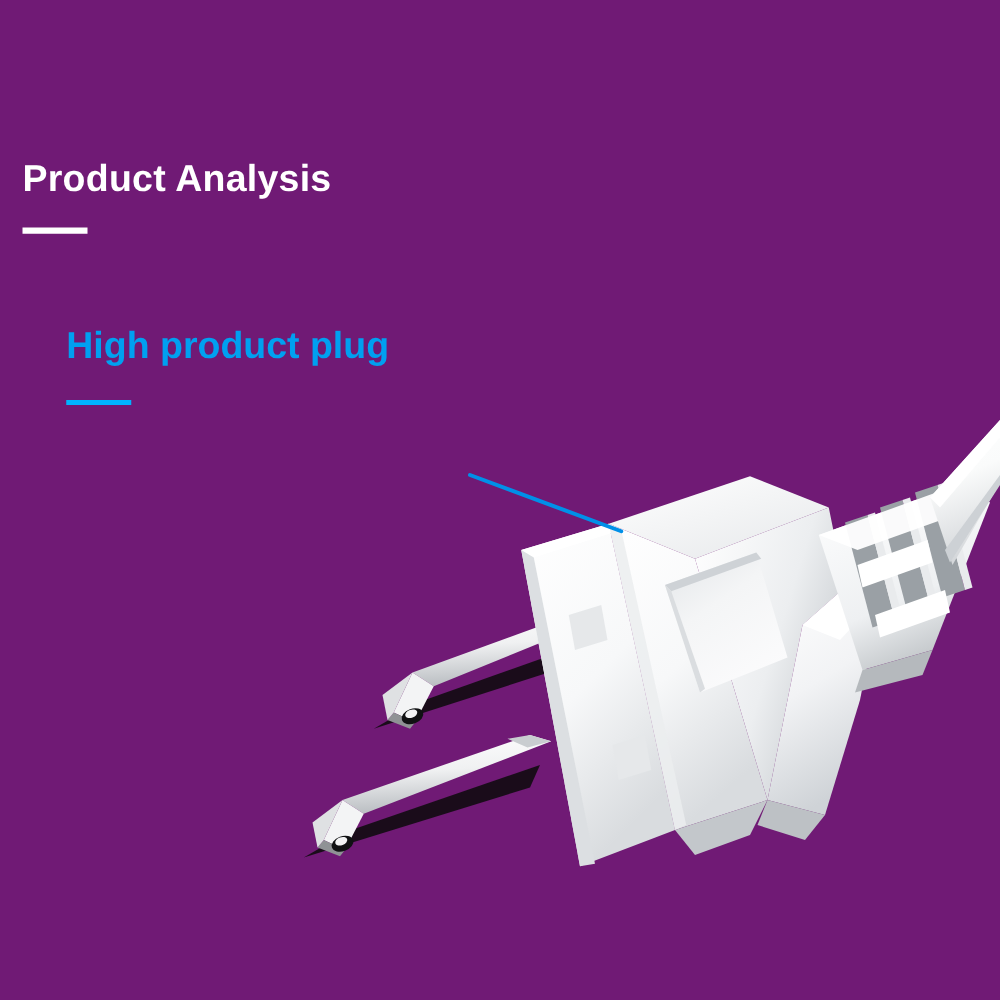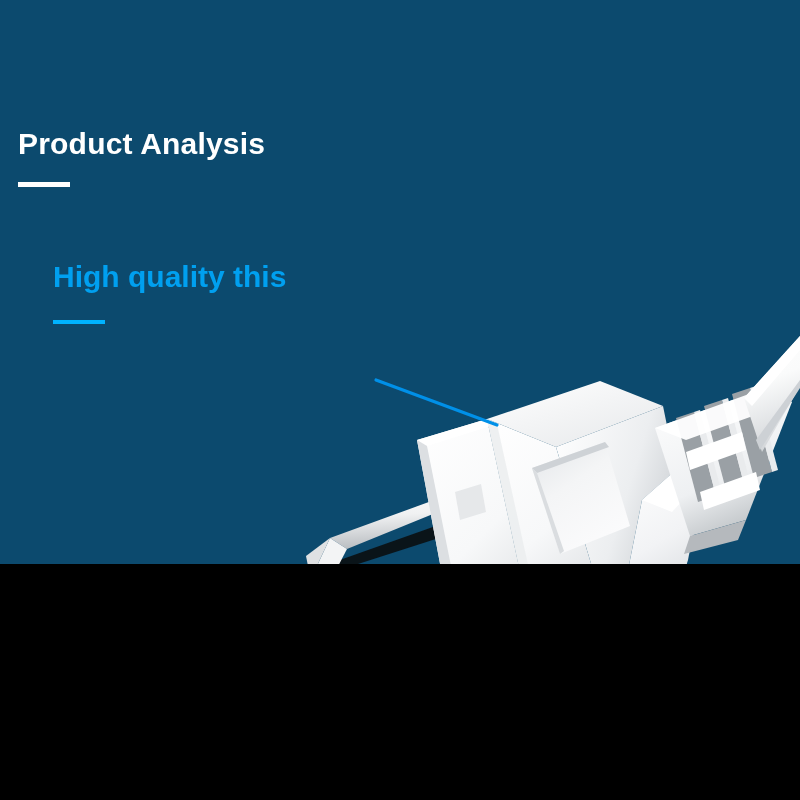--- a/index.html
+++ b/index.html
@@ -4,22 +4,22 @@
 <title>Product Analysis</title>
 <style>
   html, body {
     margin: 0;
     padding: 0;
     background: #000000;
   }
   #page {
     position: relative;
     width: 800px;
-    height: 564px;
-    background: #0c4a6e;
+    height: 800px;
+    background: #701a75;
     overflow: hidden;
     font-family: "Liberation Sans", sans-serif;
     -webkit-font-smoothing: antialiased;
   }
 
   
   #page-title {
     position: absolute;
     left: 18px;
     top: 126px;
@@ -222,18 +222,18 @@
       </g>
 
       <line x1="376" y1="380" x2="497" y2="425" stroke="#0090e8" stroke-width="3.2" stroke-linecap="round"></line>
     </svg>
   </div>
 
   <div id="page-title">Product Analysis</div>
 
   <div id="title-rule"></div>
 
-  <div id="section-heading">High quality this</div>
+  <div id="section-heading">High product plug</div>
 
   <div id="heading-rule"></div>
 
 
 </div>
 
 </body></html>

